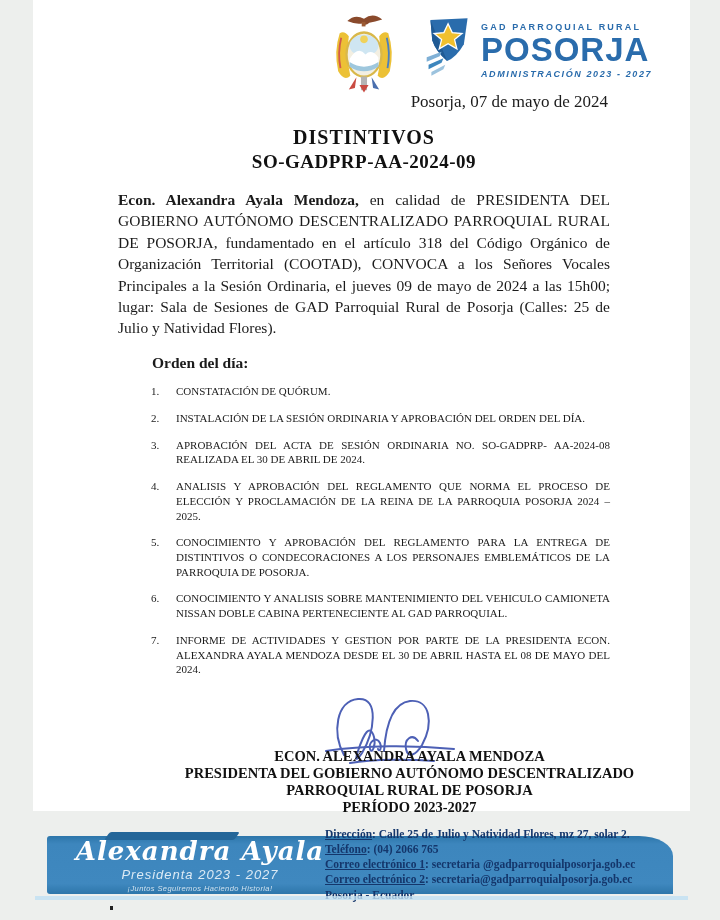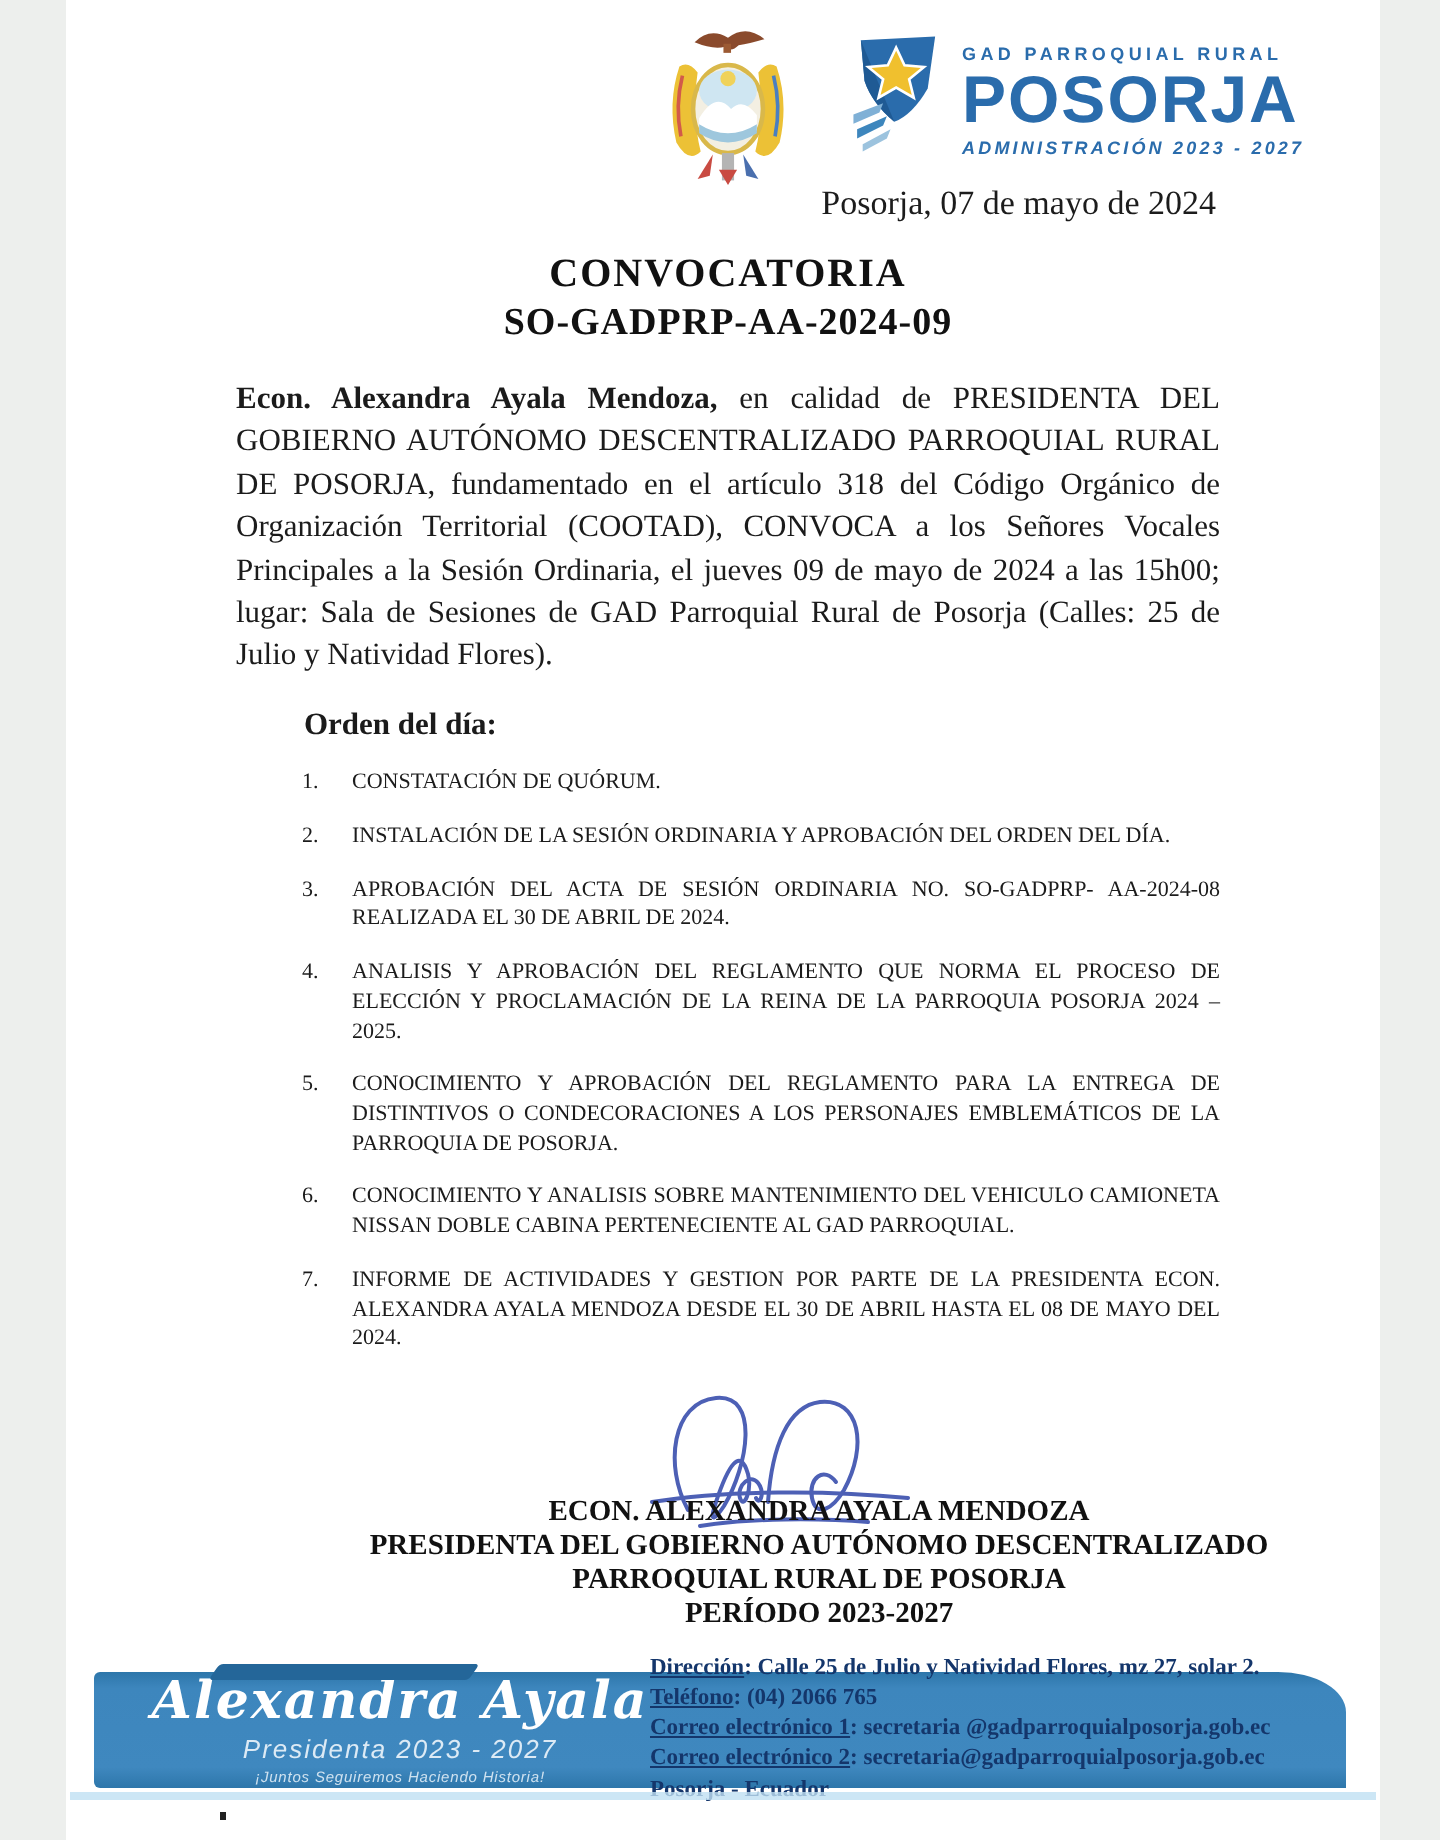--- a/index.html
+++ b/index.html
@@ -5,21 +5,21 @@
   html,body{margin:0;padding:0;}
   body{
     width:720px;height:920px;
     background:#edefed;
     position:relative;
     overflow:hidden;
     font-family:"Liberation Serif", serif;
   }
   .page{
     position:absolute;left:33px;top:0;
-    width:657px;height:920px;
+    width:657px;height:811px;
     background:#ffffff;
   }
   
   .coat{position:absolute;left:292px;top:12px;width:78px;height:82px;}
   .logo{position:absolute;left:390px;top:16px;width:218px;display:flex;gap:6px;}
   .logo-icon{width:52px;height:62px;flex:0 0 auto;}
   .logo-text{display:flex;flex-direction:column;font-family:"Liberation Sans",sans-serif;color:#2a6cac;padding-top:6px;}
   .logo-tagline{font-size:9px;font-weight:bold;letter-spacing:2.2px;white-space:nowrap;}
   .logo-name{font-size:33px;font-weight:bold;letter-spacing:1px;line-height:1.0;margin-top:1px;}
   .logo-admin{font-size:9px;font-weight:bold;font-style:italic;letter-spacing:1.6px;margin-top:3px;white-space:nowrap;}
@@ -147,21 +147,21 @@
     <div class="logo-text">
       <span class="logo-tagline">GAD PARROQUIAL RURAL</span>
       <span class="logo-name">POSORJA</span>
       <span class="logo-admin">ADMINISTRACIÓN 2023 - 2027</span>
     </div>
   </div>
 
   <div class="date-line">Posorja, 07 de mayo de 2024</div>
 
   <div class="content">
-    <div class="doc-title">CONVOCATORIA</div>
+    <div class="doc-title">DISTINTIVOS</div>
     <div class="doc-subtitle">SO-GADPRP-AA-2024-09</div>
 
     <p class="intro"><b>Econ. Alexandra Ayala Mendoza,</b><span> en calidad de PRESIDENTA DEL GOBIERNO AUTÓNOMO DESCENTRALIZADO PARROQUIAL RURAL DE POSORJA, fundamentado en el artículo 318 del Código Orgánico de Organización Territorial (COOTAD), CONVOCA a los Señores Vocales Principales a la Sesión Ordinaria, el jueves 09 de mayo de 2024 a las 15h00; lugar: Sala de Sesiones de GAD Parroquial Rural de Posorja (Calles: 25 de Julio y Natividad Flores).</span></p>
 
     <div class="agenda-heading">Orden del día:</div>
 
     <ol class="agenda">
       <li>CONSTATACIÓN DE QUÓRUM.</li>
       <li>INSTALACIÓN DE LA SESIÓN ORDINARIA Y APROBACIÓN DEL ORDEN DEL DÍA.</li>
       <li>APROBACIÓN DEL ACTA DE SESIÓN ORDINARIA NO. SO-GADPRP- AA-2024-08 REALIZADA EL 30 DE ABRIL DE 2024.</li>

